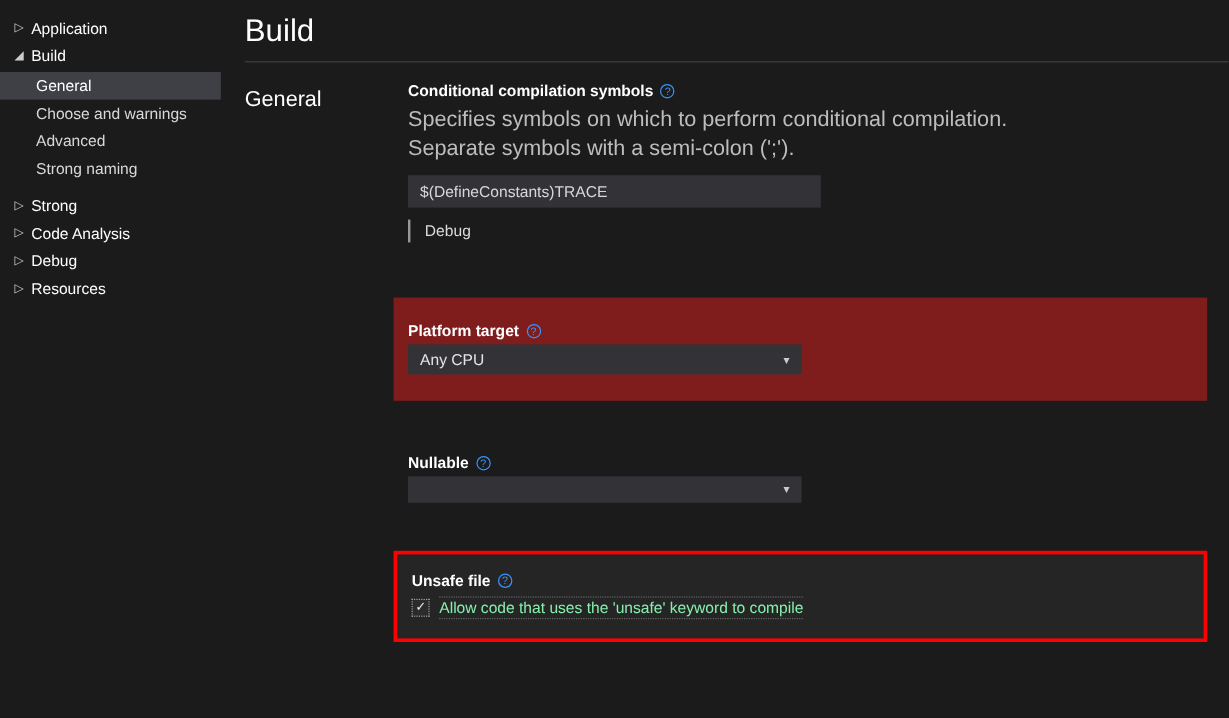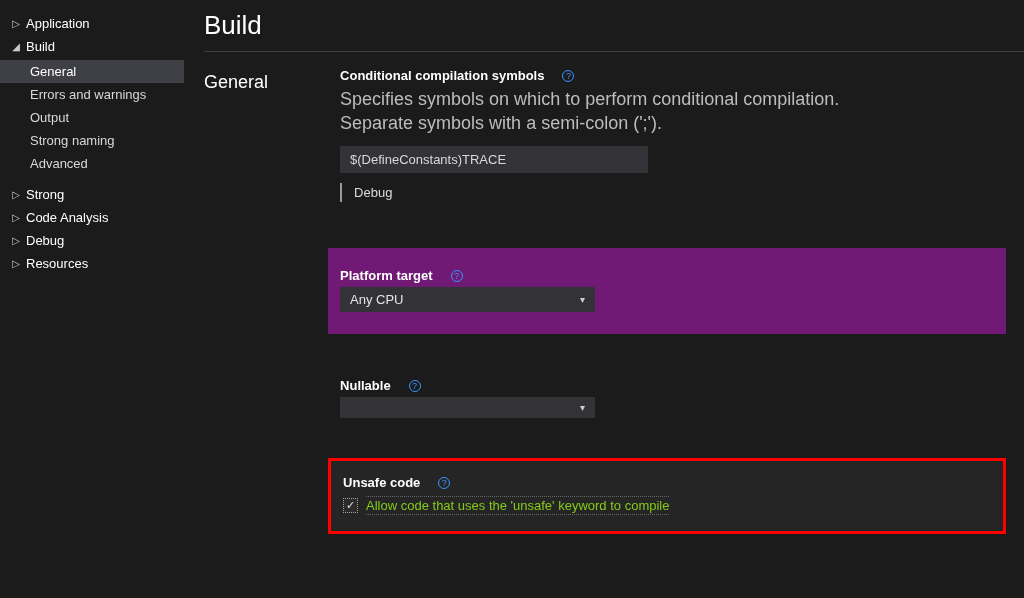--- a/index.html
+++ b/index.html
@@ -79,26 +79,26 @@
     padding-top: 4px;
   }
   .settings-col {
     flex: 1;
   }
   .setting-block {
     margin-bottom: 24px;
     padding: 20px 24px 22px 12px;
   }
   .setting-block.subtle {
-    background: #701a75;
+    background: #7f1d1d;
   }
   .setting-label-row {
     display: flex;
     align-items: center;
-    gap: 16px;
+    gap: 4px;
     margin-bottom: 4px;
   }
   .setting-label {
     font-weight: 600;
     font-size: 13px;
     color: #ffffff;
   }
   .help-icon {
     display: inline-block;
     width: 12px;
@@ -115,41 +115,41 @@
     color: #bdbdbd;
     font-size: 18px;
     line-height: 1.35;
     margin-bottom: 10px;
     max-width: 560px;
   }
   .textbox {
     background: #333337;
     color: #d8d8d8;
     padding: 6px 10px;
-    width: 308px;
+    width: 344px;
     font-size: 13px;
   }
   .config-table {
     border-left: 2px solid #999999;
     padding-left: 12px;
     margin-top: 10px;
     font-size: 13px;
     color: #dcdcdc;
   }
   .config-row {
     display: flex;
     gap: 16px;
     line-height: 1.5;
   }
   .config-key { width: 54px; }
   .dropdown {
     background: #333337;
     color: #e4e4e4;
     padding: 5px 10px;
-    width: 255px;
+    width: 328px;
     display: flex;
     align-items: center;
     justify-content: space-between;
     font-size: 13px;
     cursor: pointer;
   }
   .dropdown .caret {
     font-size: 10px;
     color: #cccccc;
   }
@@ -172,21 +172,21 @@
     display: flex;
     align-items: center;
     justify-content: center;
     color: #e4e4e4;
     font-size: 11px;
     line-height: 1;
     cursor: pointer;
     background: #2b2b2c;
   }
   .checkbox-label {
-    color: #84cc16;
+    color: #86efac;
     font-size: 13px;
     border-bottom: 1px dotted #666;
     border-top: 1px dotted #666;
     padding: 1px 0;
   }
 </style>
 </head>
 <body>
 
 <div class="sidebar">
@@ -195,24 +195,23 @@
     <span class="chev">▷</span>
     <span>Application</span>
   </div>
 
   <div class="nav-group-header">
     <span class="chev">◢</span>
     <span>Build</span>
   </div>
   <ul class="nav-sub">
     <li class="selected">General</li>
-    <li>Errors and warnings</li>
-    <li>Output</li>
+    <li>Choose and warnings</li>
+    <li>Advanced</li>
     <li>Strong naming</li>
-    <li>Advanced</li>
   </ul>
 
   <div class="nav-group-header">
     <span class="chev">▷</span>
     <span>Strong</span>
   </div>
 
   <div class="nav-group-header">
     <span class="chev">▷</span>
     <span>Code Analysis</span>
@@ -268,21 +267,21 @@
           <span class="help-icon">?</span>
         </div>
         <div class="dropdown">
           <span></span>
           <span class="caret">▾</span>
         </div>
       </div>
 
       <div class="highlight-box subtle" style="background:#252526;">
         <div class="setting-label-row">
-          <span class="setting-label">Unsafe code</span>
+          <span class="setting-label">Unsafe file</span>
           <span class="help-icon">?</span>
         </div>
         <div class="checkbox-row">
           <div class="checkbox">✓</div>
           <span class="checkbox-label">Allow code that uses the 'unsafe' keyword to compile</span>
         </div>
       </div>
 
     </div>
   </div>

